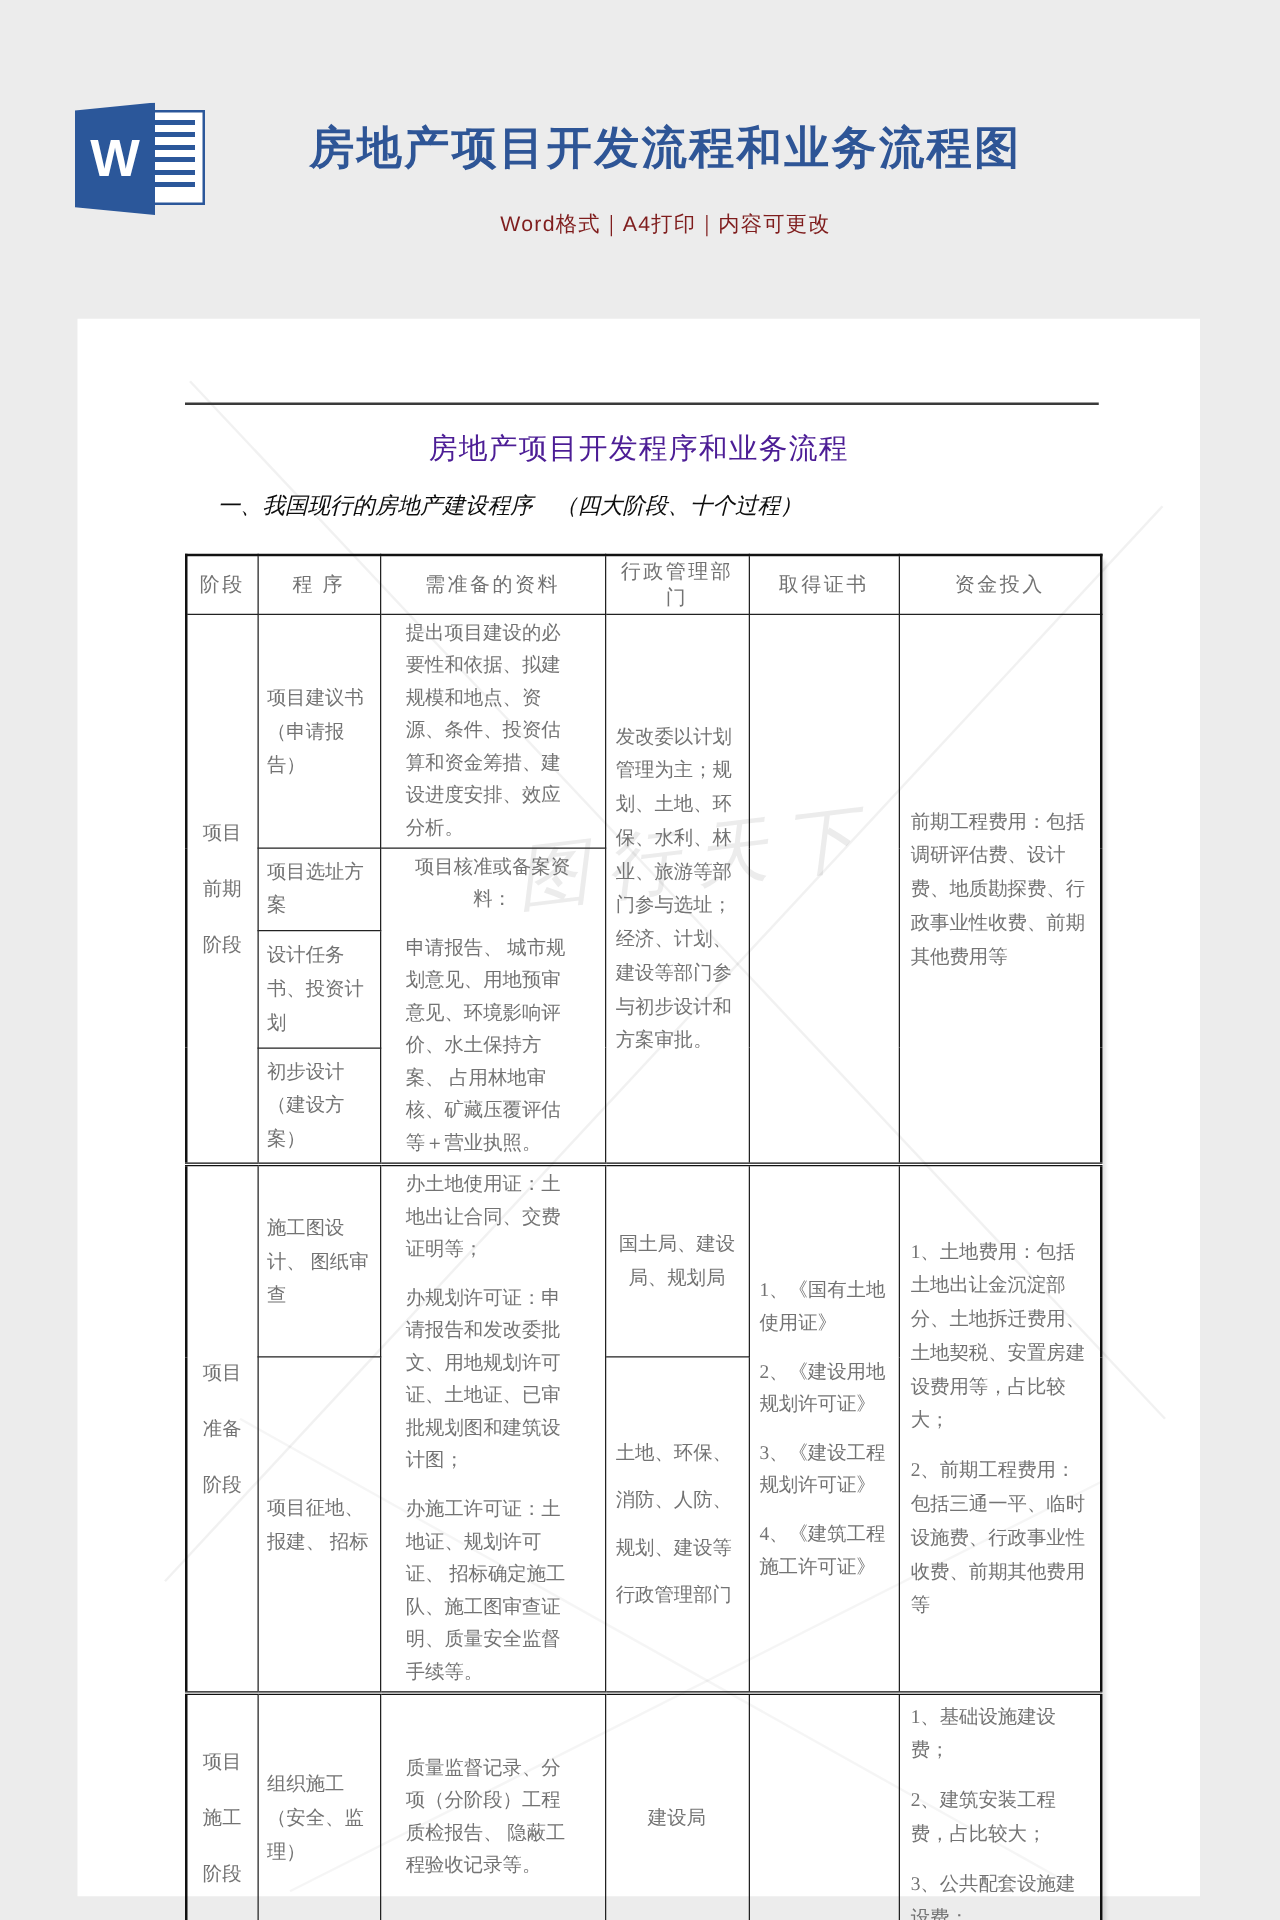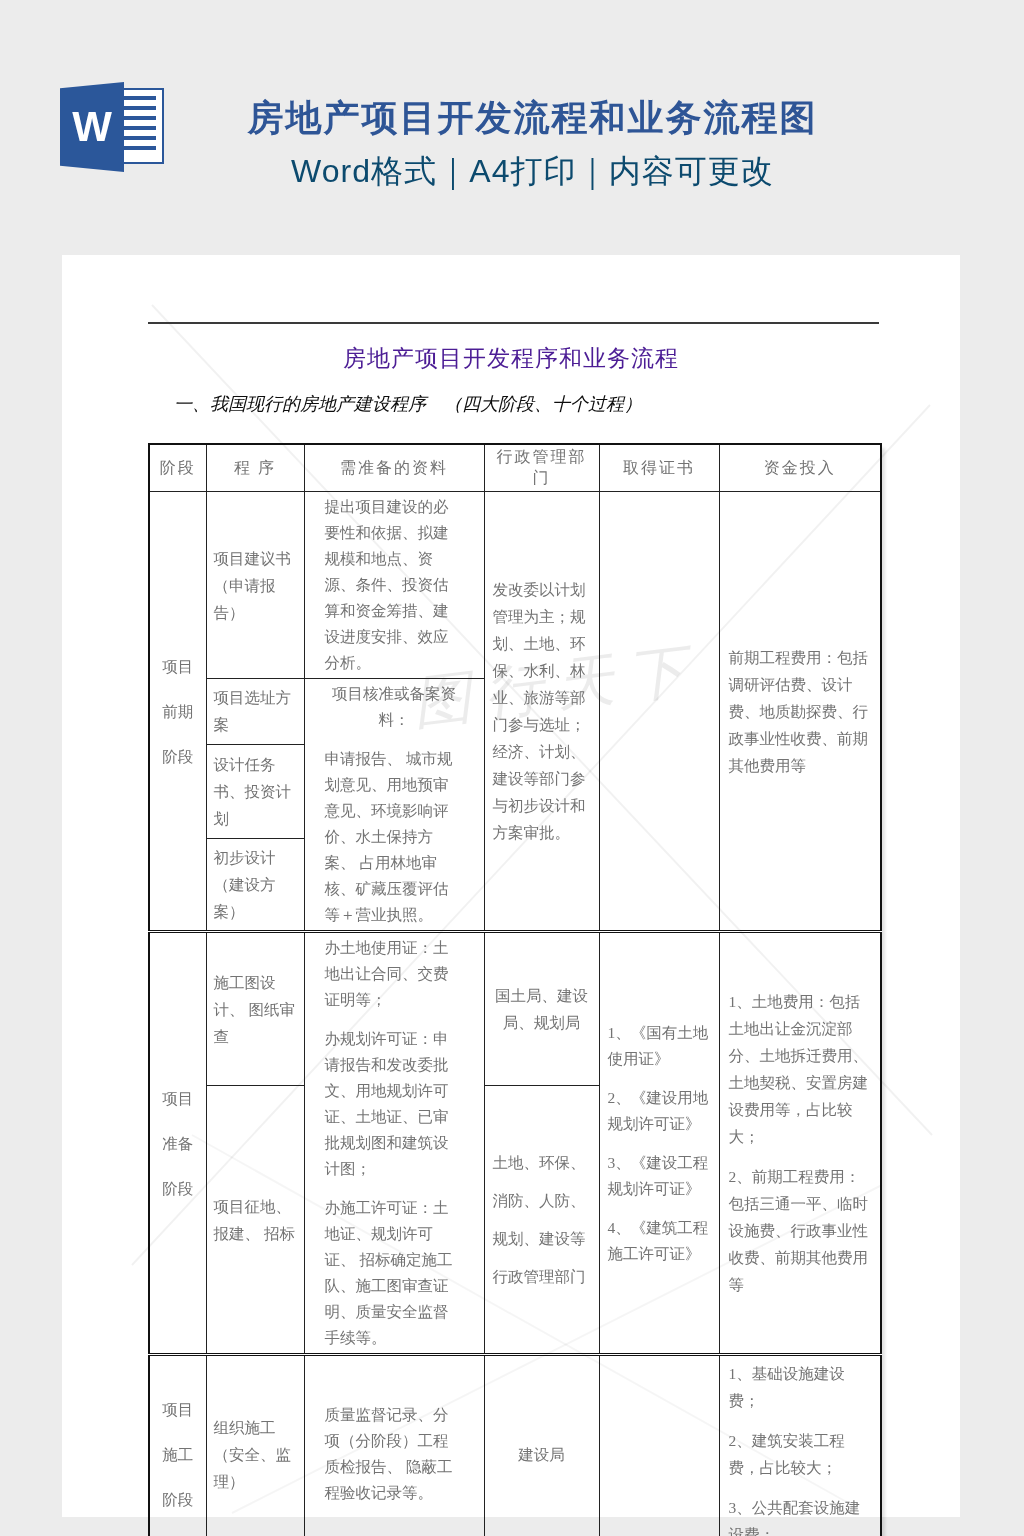--- a/index.html
+++ b/index.html
@@ -31,22 +31,22 @@
     display: flex; align-items: center; justify-content: center;
     color: #fff; font-weight: bold; font-size: 42px;
     font-family: "Liberation Sans", sans-serif;
   }
   .banner-title {
     position: absolute; top: 94px; left: 52%; transform: translateX(-50%);
     font-size: 36px; font-weight: bold; color: #2e5596;
     letter-spacing: 2px; white-space: nowrap;
   }
   .banner-sub {
-    position: absolute; top: 150px; left: 52%; transform: translateX(-50%);
-    font-size: 32px; color: #0c4a6e; white-space: nowrap; letter-spacing: 1px;
+    position: absolute; top: 168px; left: 52%; transform: translateX(-50%);
+    font-size: 17px; color: #7f1d1d; white-space: nowrap; letter-spacing: 1px;
   }
 
   
   .page {
     position: absolute; left: 62px; top: 255px; width: 898px; height: 1262px;
     background: #ffffff;
     font-family: "Liberation Serif", "DejaVu Serif", serif;
   }
   .wm-lines { position: absolute; left: 0; top: 0; pointer-events: none; }
   .watermark-text {

